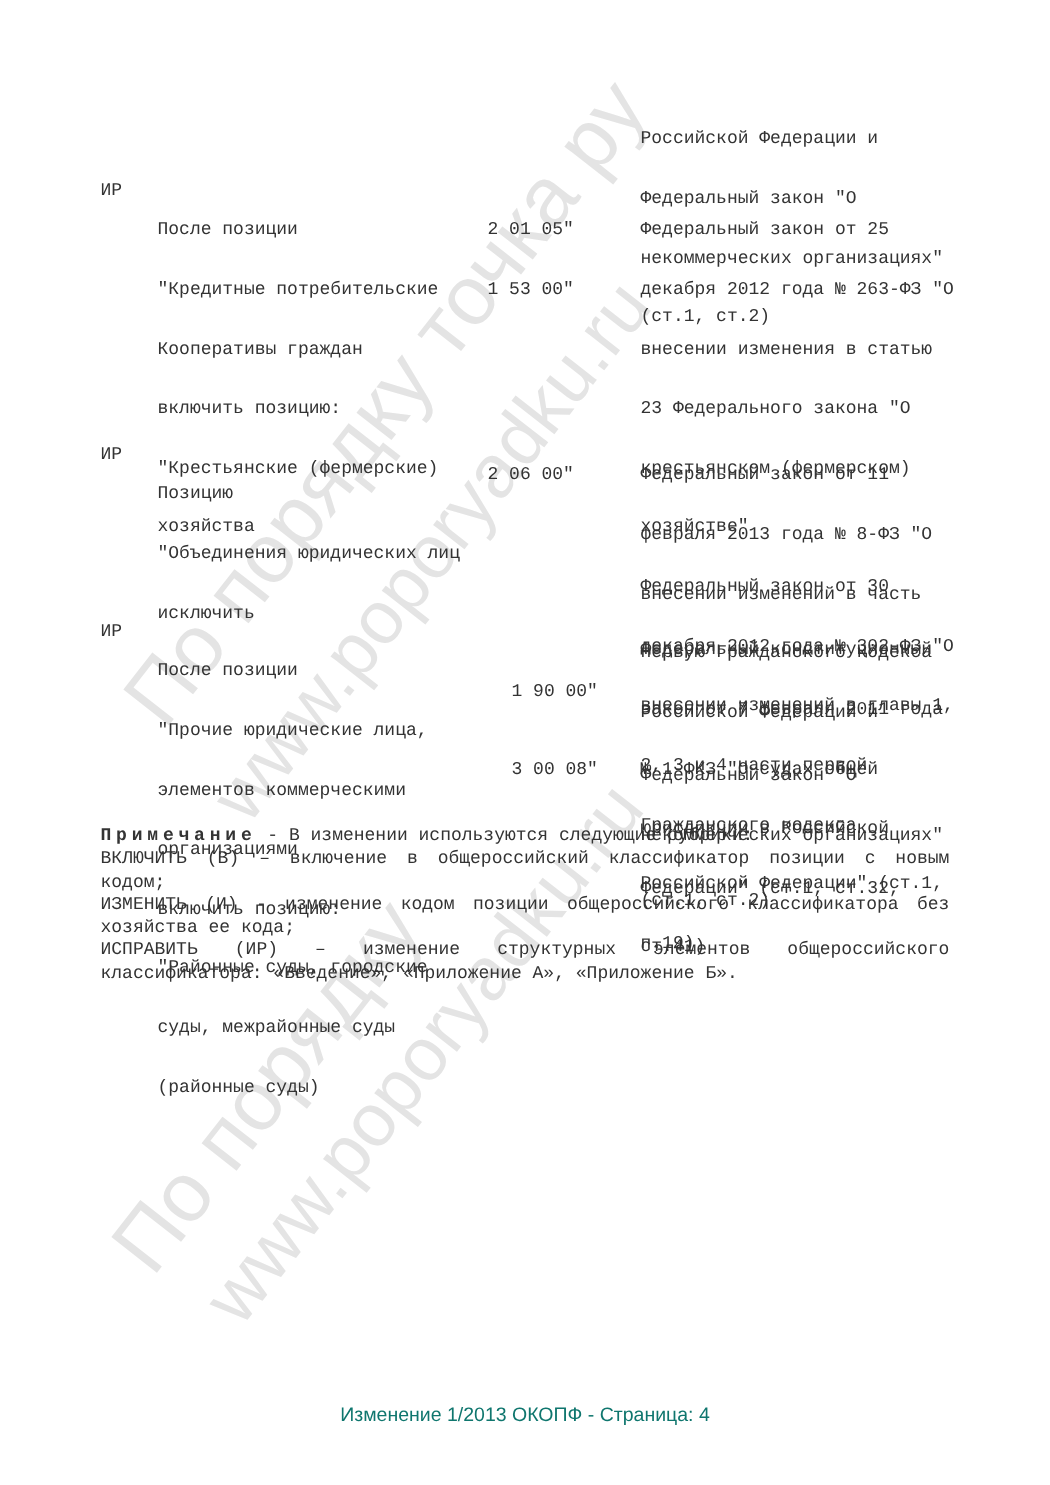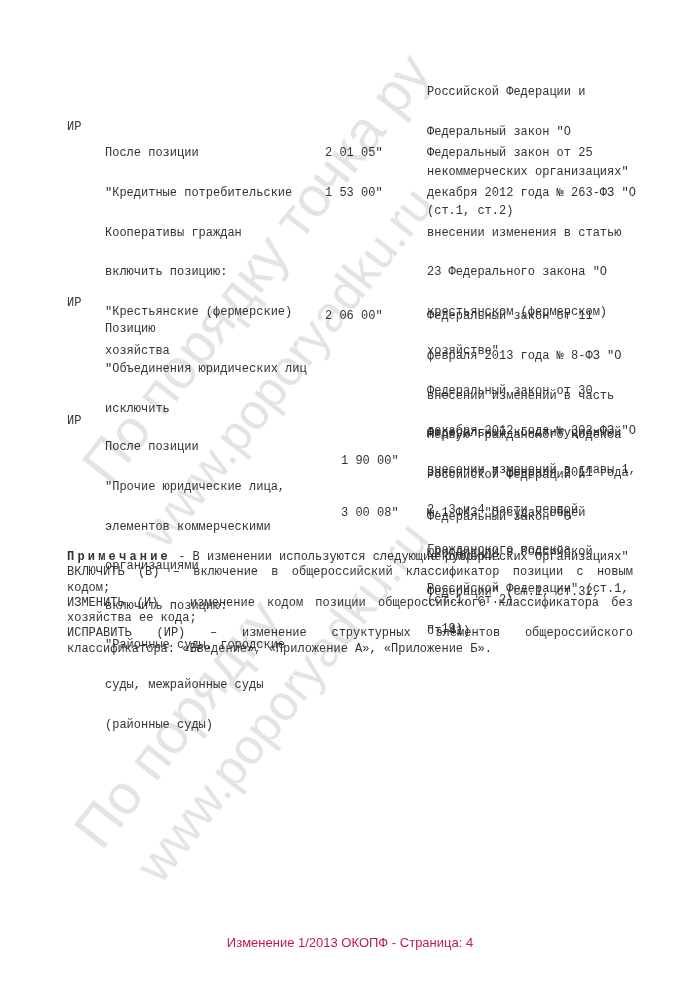--- a/index.html
+++ b/index.html
@@ -70,21 +70,21 @@
     }
 
     .footer {
       position: absolute;
       top: 935px;
       left: 0;
       width: 700px;
       text-align: center;
       font-family: "Liberation Sans", "DejaVu Sans", sans-serif;
       font-size: 13px;
-      color: #be185d;
+      color: #0f766e;
     }
   </style>
 </head>
 <body>
 
 <div class="watermark wm-big" style="left:120px; top:430px;">По порядку точка ру</div>
 <div class="watermark wm-url" style="left:175px; top:500px;">www.poporyadku.ru</div>
 <div class="watermark wm-big" style="left:112px; top:795px;">По порядку</div>
 <div class="watermark wm-url" style="left:170px; top:835px;">www.poporyadku.ru</div>
 

